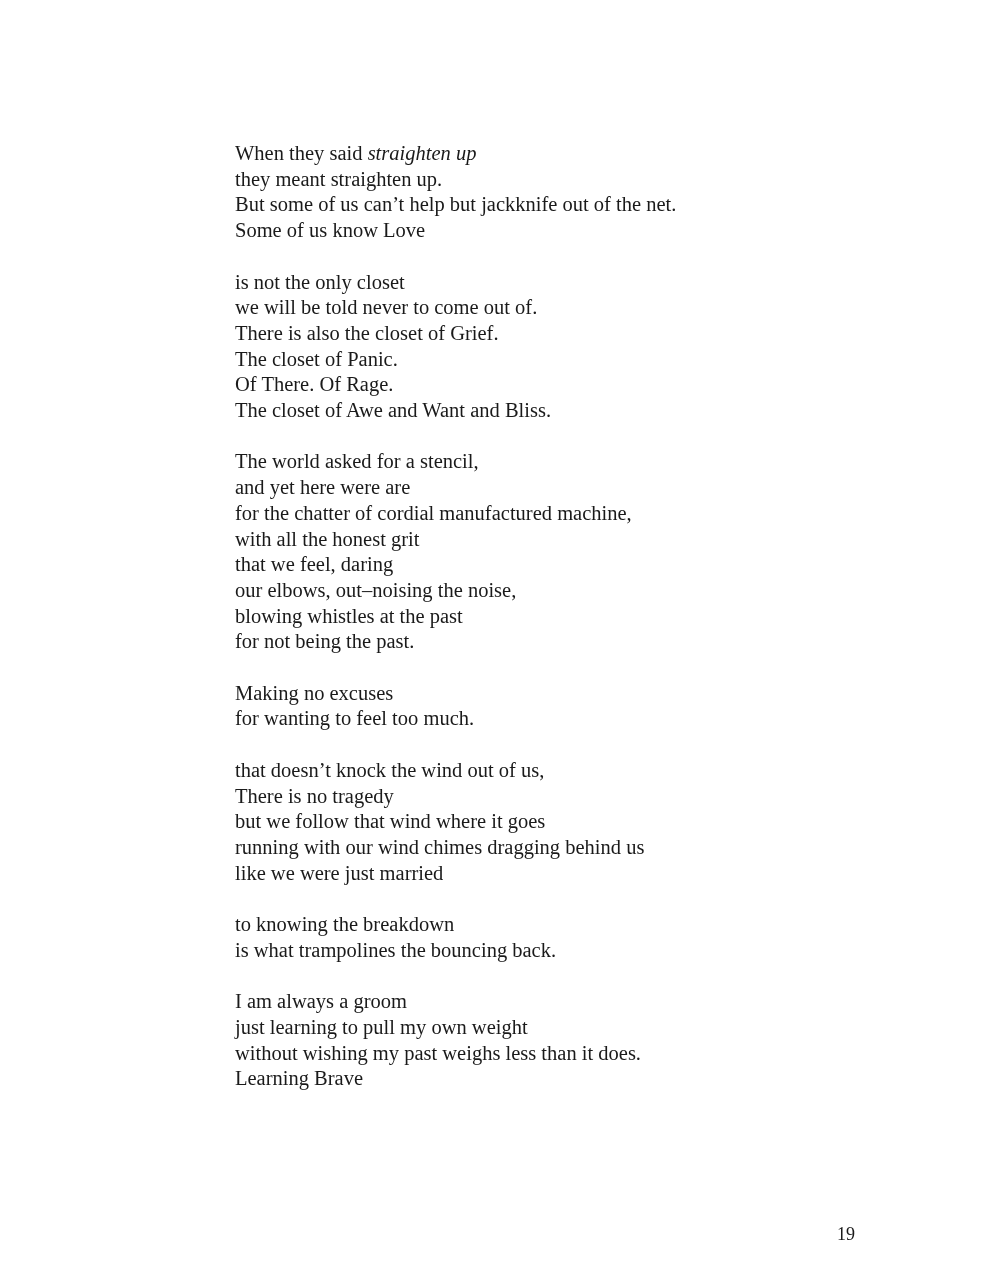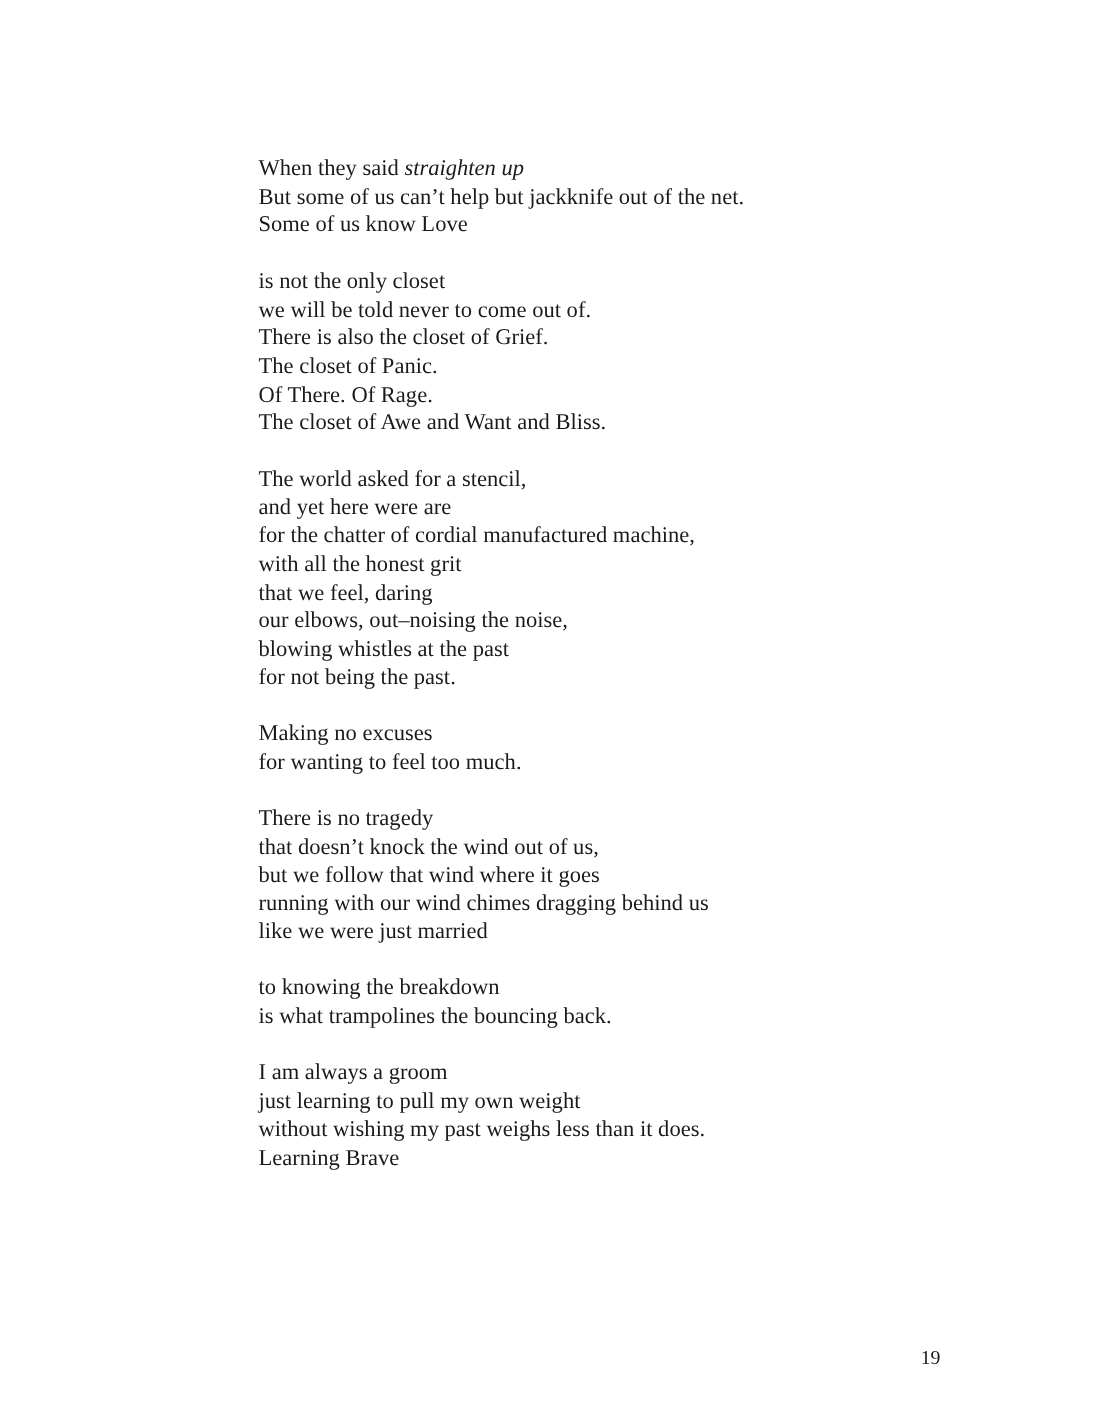--- a/index.html
+++ b/index.html
@@ -34,20 +34,21 @@
   }
 </style>
 </head>
 <body>
 
 <div class="page">
   <main class="poem">
 
     <div class="stanza">
       <p class="line"><span>When they said </span><em>straighten up</em></p>
+      <p class="line">they meant straighten up.</p>
       <p class="line">But some of us can’t help but jackknife out of the net.</p>
       <p class="line">Some of us know Love</p>
     </div>
 
     <div class="stanza">
       <p class="line">is not the only closet</p>
       <p class="line">we will be told never to come out of.</p>
       <p class="line">There is also the closet of Grief.</p>
       <p class="line">The closet of Panic.</p>
       <p class="line">Of There. Of Rage.</p>
@@ -64,22 +65,22 @@
       <p class="line">blowing whistles at the past</p>
       <p class="line">for not being the past.</p>
     </div>
 
     <div class="stanza">
       <p class="line">Making no excuses</p>
       <p class="line">for wanting to feel too much.</p>
     </div>
 
     <div class="stanza">
+      <p class="line">that doesn’t knock the wind out of us,</p>
       <p class="line">There is no tragedy</p>
-      <p class="line">that doesn’t knock the wind out of us,</p>
       <p class="line">but we follow that wind where it goes</p>
       <p class="line">running with our wind chimes dragging behind us</p>
       <p class="line">like we were just married</p>
     </div>
 
     <div class="stanza">
       <p class="line">to knowing the breakdown</p>
       <p class="line">is what trampolines the bouncing back.</p>
     </div>
 

